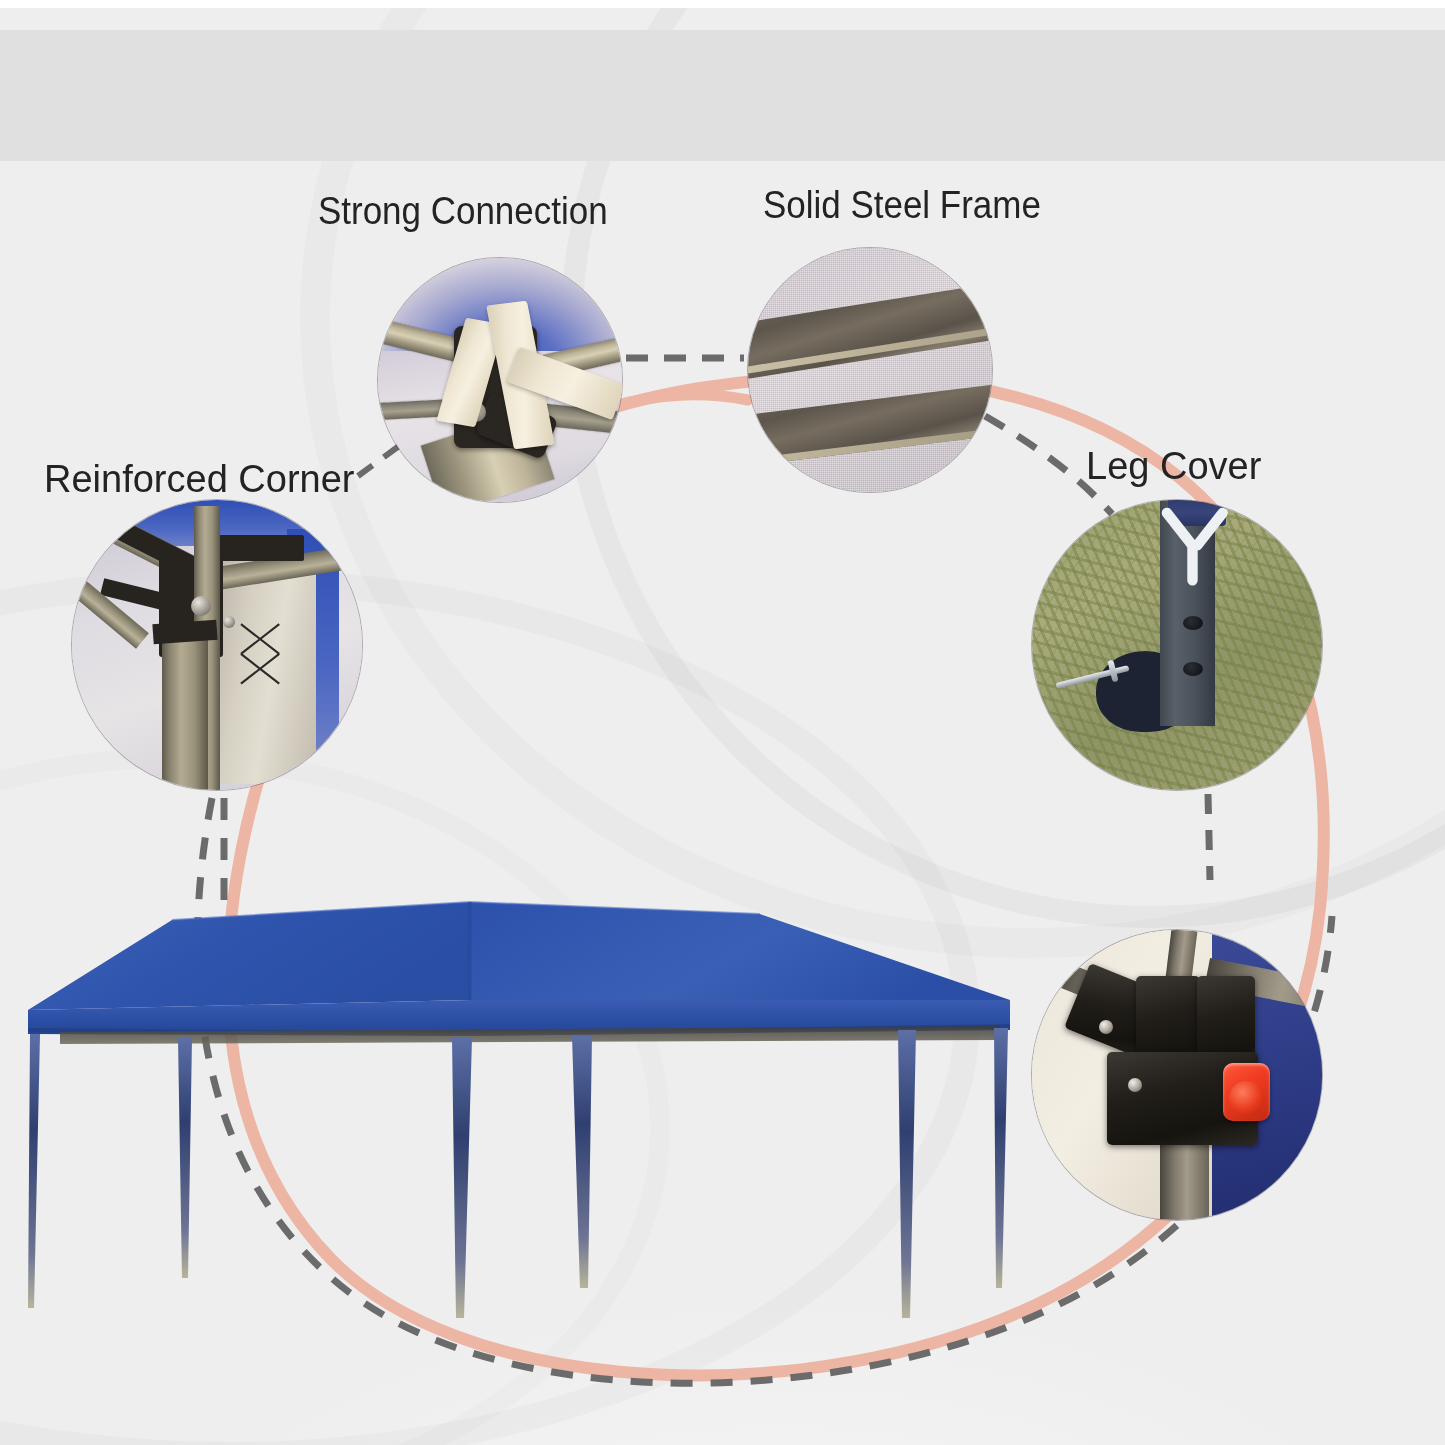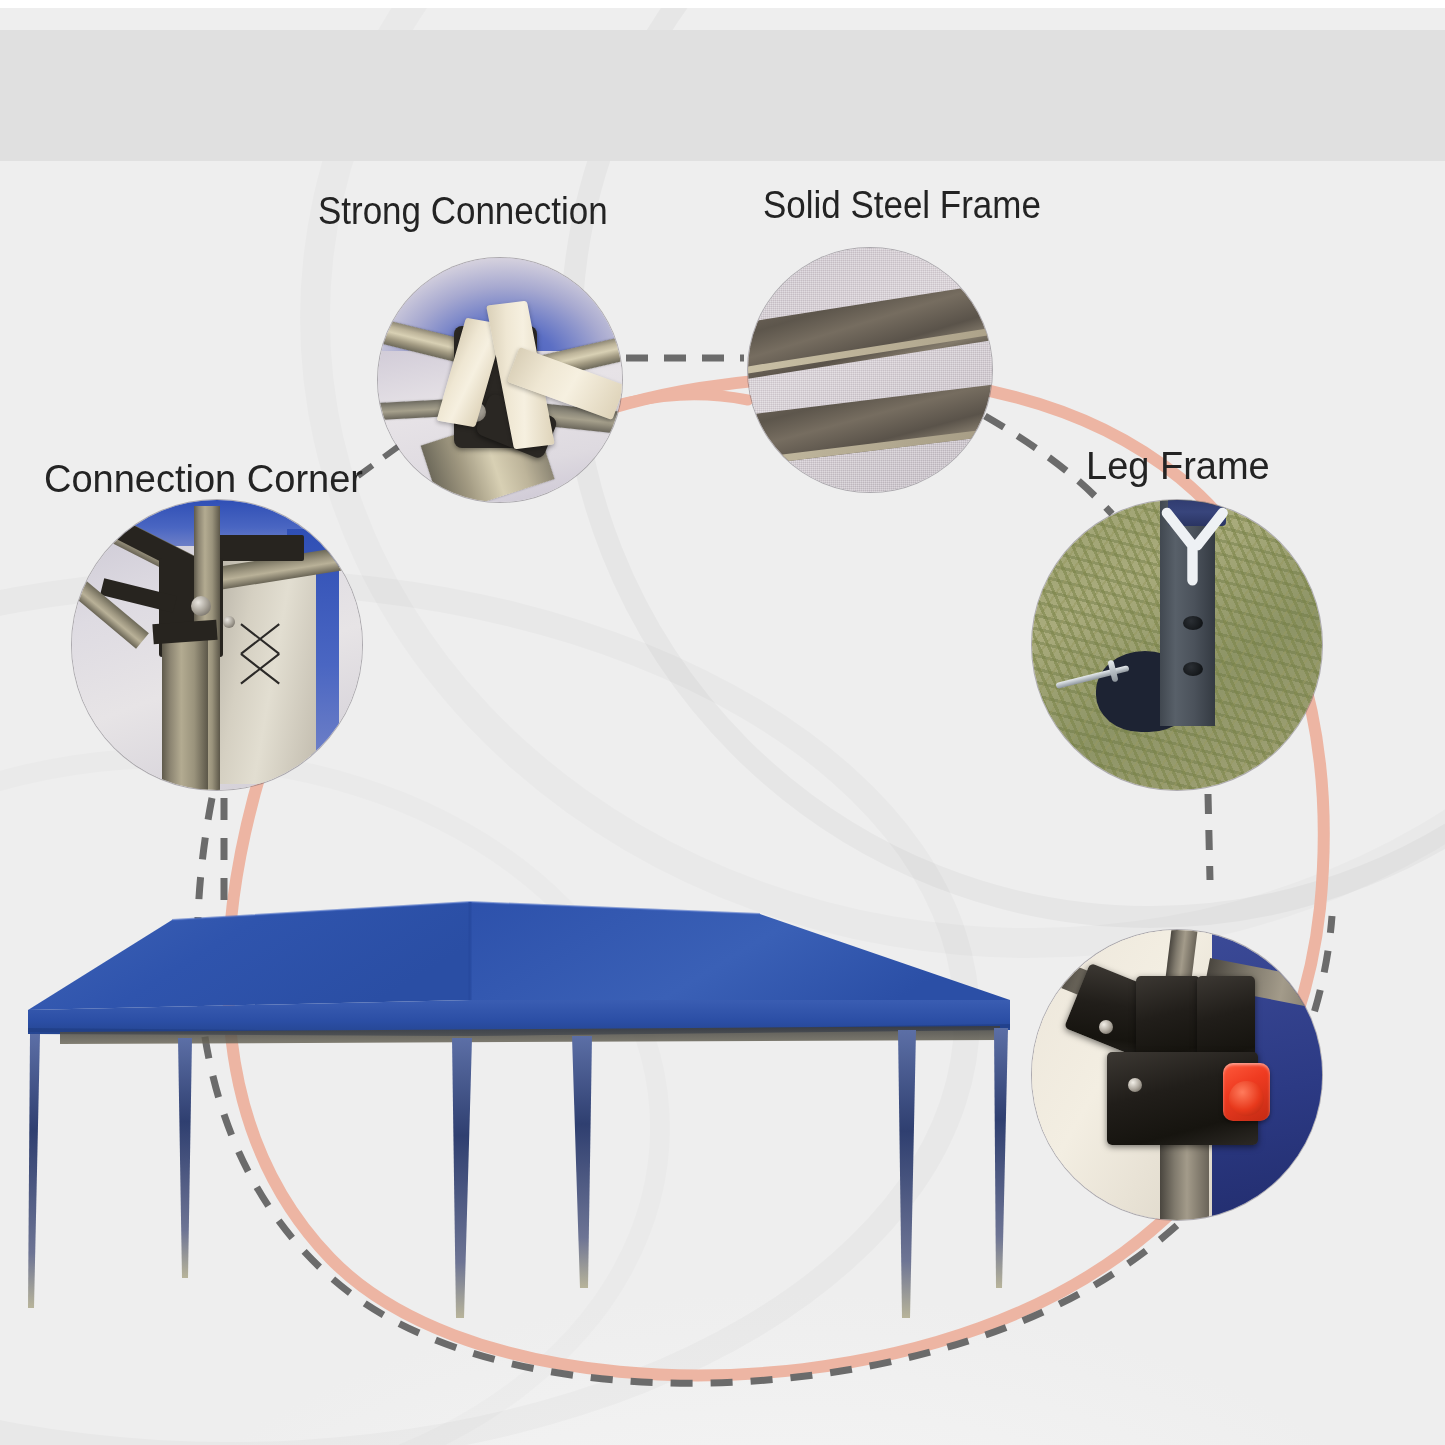--- a/index.html
+++ b/index.html
@@ -230,37 +230,37 @@
       <div class="rc-dark" style="left:10%; top:30%; width:26%; height:6%; transform:rotate(14deg);"></div>
       <div class="rc-dark" style="left:28%; top:42%; width:22%; height:7%; transform:rotate(-4deg);"></div>
       <div class="rc-beam" style="left:-6%; top:34%; width:34%; height:7%; transform:rotate(40deg);"></div>
       <div class="sc-screw" style="left:41%; top:33%;"></div>
       <div class="sc-screw" style="left:52%; top:40%; width:12px; height:12px;"></div>
       <svg class="rc-stitch" style="left:56%; top:42%; width:18%; height:22%;" viewBox="0 0 40 60">
         <path d="M2 2 L38 30 M38 2 L2 30 M2 30 L38 58 M38 30 L2 58" stroke="#2c2a28" stroke-width="2" fill="none"></path>
       </svg>
     </div>
   </div>
-  <div class="detail-label" style="left:44px; top:450px;">Connection Corner</div>
+  <div class="detail-label" style="left:44px; top:450px;">Reinforced Corner</div>
 
   <div class="detail-circle lc-bg" style="left:1032px; top:492px; width:290px; height:290px;">
     <div class="photo">
       <div class="lc-base" style="left:22%; top:52%; width:34%; height:28%;"></div>
       <div class="lc-stake" style="left:8%; top:60%; width:26%; height:6px; transform:rotate(-14deg);"></div>
       <div class="lc-stake" style="left:27%; top:55%; width:6px; height:22px; transform:rotate(-14deg);"></div>
       <div class="lc-post" style="left:44%; top:-2%; width:19%; height:80%;"></div>
       <div class="lc-blue" style="left:47%; top:-3%; width:20%; height:12%;"></div>
       <svg class="lc-yclip" style="left:44%; top:2%; width:24%; height:28%;" viewBox="0 0 60 70">
         <path d="M6 6 L28 34 L28 64 M54 6 L32 34" stroke="#eef1f4" stroke-width="9" stroke-linecap="round" stroke-linejoin="round" fill="none"></path>
       </svg>
       <div class="lc-hole" style="left:52%; top:40%; width:20px; height:14px;"></div>
       <div class="lc-hole" style="left:52%; top:56%; width:20px; height:14px;"></div>
     </div>
   </div>
-  <div class="detail-label" style="left:1086px; top:437px;">Leg Frame</div>
+  <div class="detail-label" style="left:1086px; top:437px;">Leg Cover</div>
 
   <div class="detail-circle pb-bg" style="left:1032px; top:922px; width:290px; height:290px;">
     <div class="photo">
       <div class="pb-fab" style="left:0%; top:0%; width:62%; height:100%;"></div>
       <div class="pb-blue" style="left:62%; top:0%; width:42%; height:100%;"></div>
       <div class="pb-pole" style="left:45%; top:-4%; width:9%; height:56%; transform:rotate(7deg);"></div>
       <div class="pb-pole" style="left:44%; top:46%; width:17%; height:60%;"></div>
       <div class="pb-pole" style="left:60%; top:14%; width:48%; height:10%; transform:rotate(11deg);"></div>
       <div class="pb-pole" style="left:8%; top:18%; width:40%; height:9%; transform:rotate(22deg);"></div>
       <div class="pb-black" style="left:14%; top:18%; width:40%; height:24%; transform:rotate(22deg);"></div>

